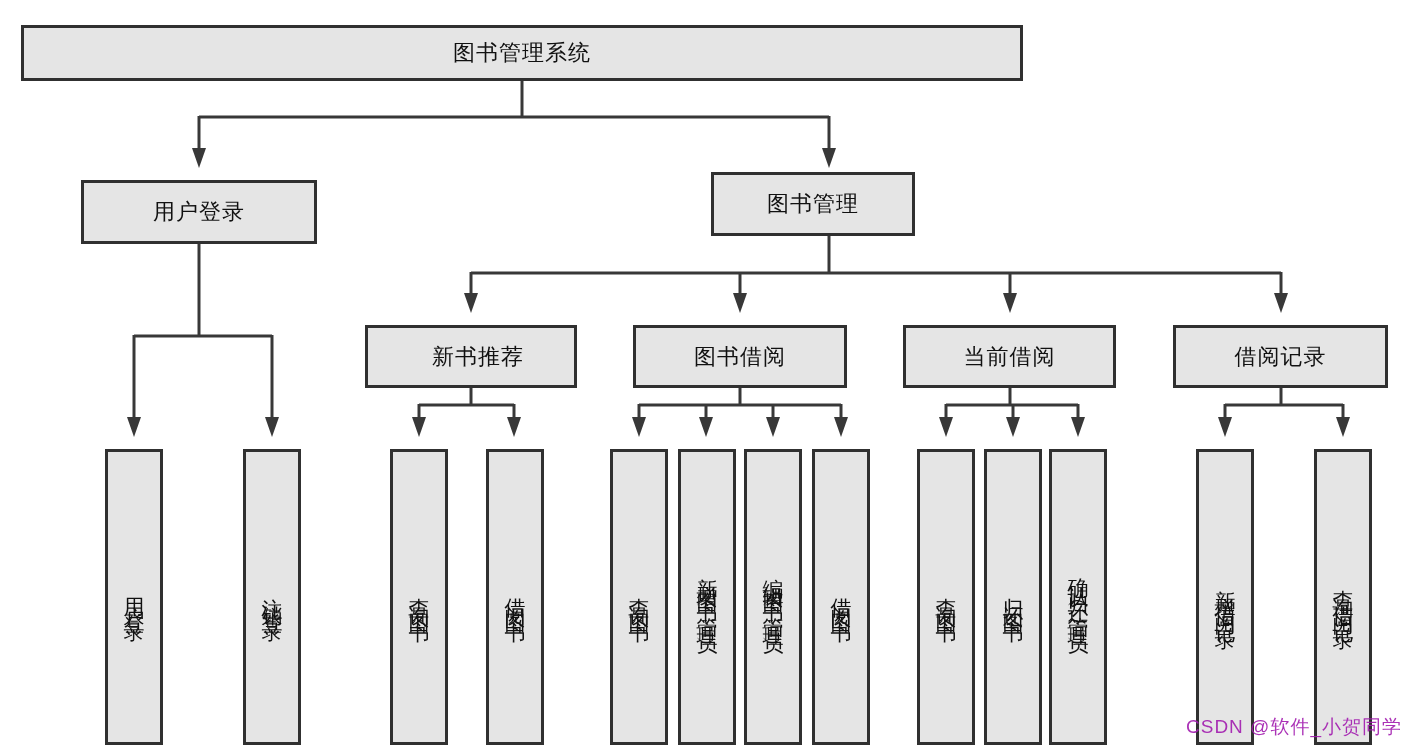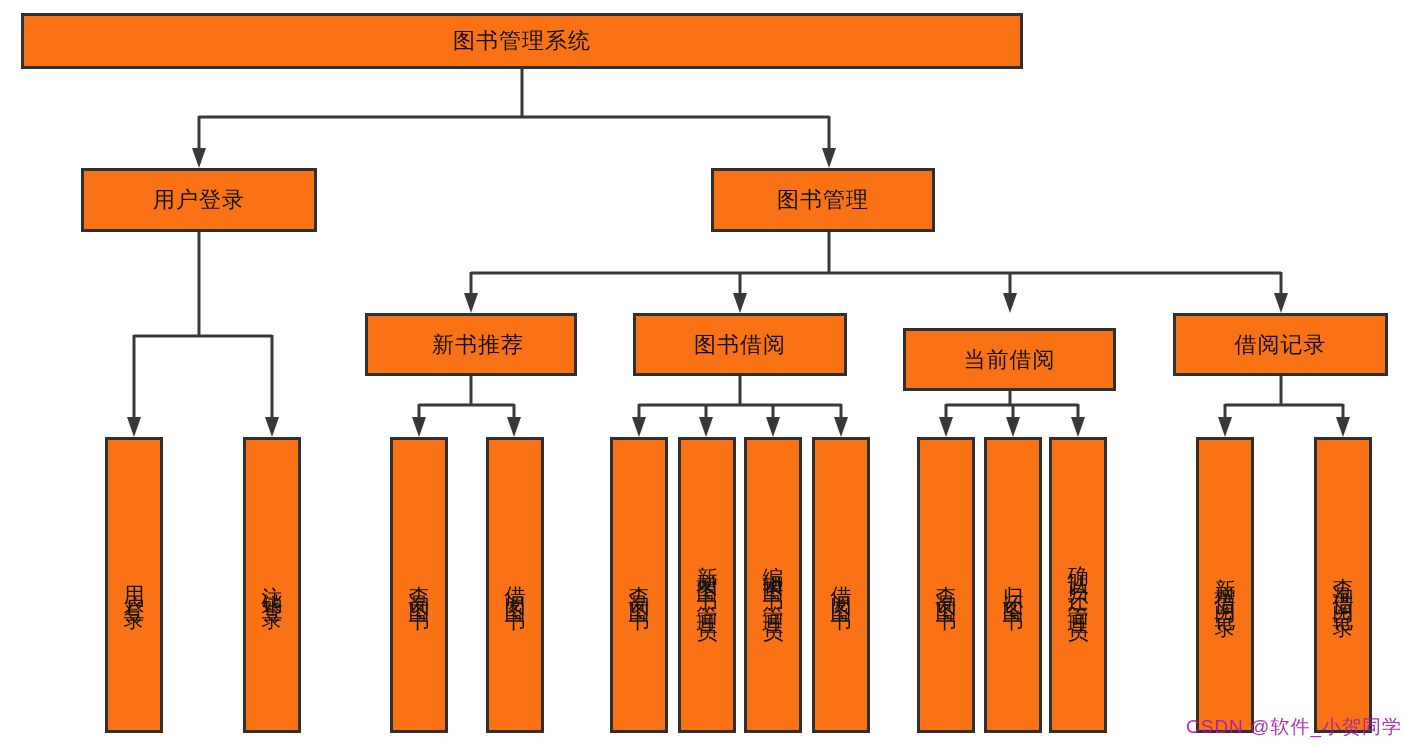--- a/index.html
+++ b/index.html
@@ -5,23 +5,23 @@
   html,body { margin:0; padding:0; }
   body {
     width:1405px; height:747px; position:relative; overflow:hidden;
     background:#ffffff;
     font-family:"Liberation Sans","DejaVu Sans",sans-serif;
   }
   #stage { position:absolute; inset:0; width:1405px; height:747px; }
   #connectors { position:absolute; left:0; top:0; z-index:0; }
   .node {
     position:absolute; box-sizing:border-box; z-index:1;
-    background:#f97316; border:3px solid #303030;
+    background:#e5e5e5; border:3px solid #303030;
     display:flex; align-items:center; justify-content:center;
-    color:#111111; font-size:22px; font-weight:500; letter-spacing:1px;
+    color:#111111; font-size:22px; font-weight:500; letter-spacing:1px;margin-top:12px;
   }
   .vbox {
     writing-mode:vertical-rl; text-orientation:mixed;
     font-size:21px; letter-spacing:8px; font-weight:500;
     width:58px; height:296px; top:437px;
   }
   .watermark {
     position:absolute; z-index:2; left:1186px; top:714px;
     font-size:19px; letter-spacing:1px; color:#a21caf; opacity:0.9;
     white-space:nowrap;
@@ -106,25 +106,25 @@
       <line x1="1225" y1="404" x2="1225" y2="420"></line>
       <polygon points="1218,417 1232,417 1225,437"></polygon>
       <line x1="1343" y1="404" x2="1343" y2="420"></line>
       <polygon points="1336,417 1350,417 1343,437"></polygon>
     </g>
   </svg>
 
   <div class="node" style="left:21px; top:13px; width:1002px; height:56px;">图书管理系统</div>
 
   <div class="node" style="left:81px; top:168px; width:236px; height:64px;">用户登录</div>
-  <div class="node" style="left:711px; top:168px; width:224px; height:64px;">图书管理</div>
+  <div class="node" style="left:711px; top:160px; width:204px; height:64px;">图书管理</div>
 
   <div class="node" style="left:365px; top:313px; width:212px; height:63px;padding-left:14px;">新书推荐</div>
   <div class="node" style="left:633px; top:313px; width:214px; height:63px;text-align:right;">图书借阅</div>
-  <div class="node" style="left:903px; top:328px; width:213px; height:63px;">当前借阅</div>
+  <div class="node" style="left:903px; top:313px; width:213px; height:63px;">当前借阅</div>
   <div class="node" style="left:1173px; top:313px; width:215px; height:63px;">借阅记录</div>
 
   <div class="node vbox" style="left:105px;">用户登录</div>
   <div class="node vbox" style="left:243px;">注销登录</div>
 
   <div class="node vbox" style="left:390px;">查询图书</div>
   <div class="node vbox" style="left:486px;">借阅图书</div>
 
   <div class="node vbox" style="left:610px;">查询图书</div>
   <div class="node vbox" style="left:678px;">新增图书（管理员）</div>

